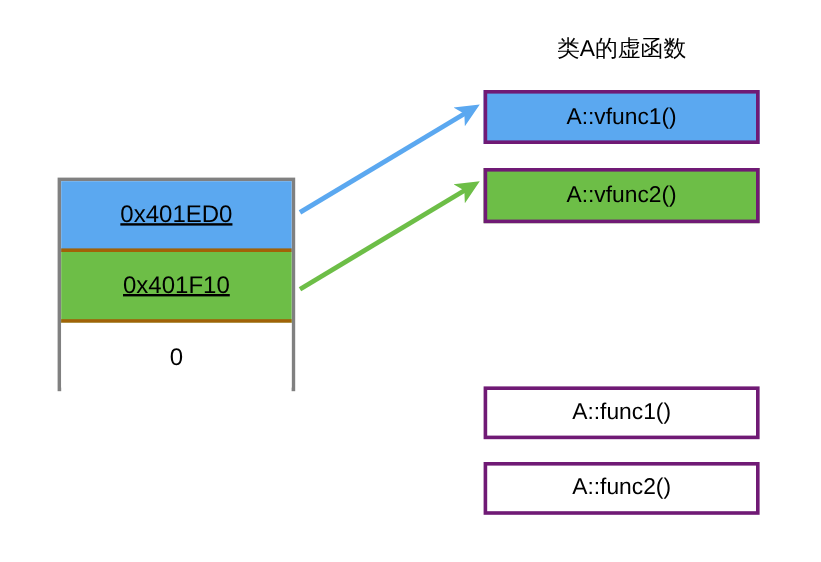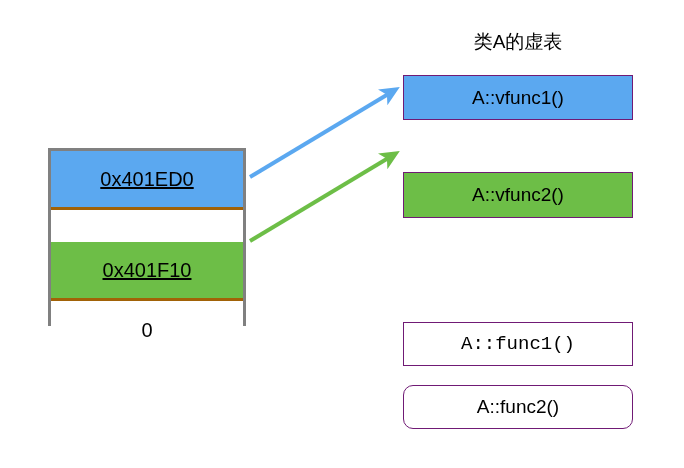--- a/index.html
+++ b/index.html
@@ -23,21 +23,21 @@
     font-size: 19px;
     line-height: 22px;
     color: #000000;
     text-align: center;
     white-space: nowrap;
     letter-spacing: 0px;
   }
   .cellbox {
     position: absolute;
     box-sizing: border-box;
-    border: 1px solid #701a75;
+    border: 3px solid #701a75;
     background: #ffffff;
     color: #000000;
     font-size: 19px;
     display: flex;
     align-items: center;
     justify-content: center;
     white-space: nowrap;
   }
   
   .vtable {
@@ -59,21 +59,21 @@
     justify-content: center;
     font-size: 20px;
     color: #000000;
     white-space: nowrap;
   }
   .vtable-cell.sep {
     border-bottom: 3px solid #a16207;
     text-decoration: underline;
   }
   .fill-blue { background: #5ba8f0; }
-  .fill-green { background: #6dbe47; margin-top: 32px; }
+  .fill-green { background: #6dbe47; }
   .fill-white { background: #ffffff; }
 
   svg.arrows {
     position: absolute;
     left: 0;
     top: 0;
     width: 684px;
     height: 468px;
     pointer-events: none;
   }
@@ -83,30 +83,30 @@
 
 <div id="canvas">
 
 
   <div class="vtable">
     <div class="vtable-cell sep fill-blue">0x401ED0</div>
     <div class="vtable-cell sep fill-green">0x401F10</div>
     <div class="vtable-cell fill-white">0</div>
   </div>
 
-  <div class="caption" style="left:438px; top:31px; width:160px;">类A的虚表</div>
+  <div class="caption" style="left:438px; top:31px; width:160px;">类A的虚函数</div>
 
   <div class="cellbox fill-blue" style="left:403px; top:75px; width:230px; height:45px;">A::vfunc1()</div>
 
   <div class="cellbox fill-green" style="left:403px; top:140px; width:230px; height:46px;">A::vfunc2()</div>
 
 
-  <div class="cellbox fill-white" style="left:403px; top:322px; width:230px; height:44px;font-family:Liberation Mono, monospace;">A::func1()</div>
+  <div class="cellbox fill-white" style="left:403px; top:322px; width:230px; height:44px;">A::func1()</div>
 
-  <div class="cellbox fill-white" style="left:403px; top:385px; width:230px; height:44px;border-radius:10px;">A::func2()</div>
+  <div class="cellbox fill-white" style="left:403px; top:385px; width:230px; height:44px;">A::func2()</div>
 
   <svg class="arrows" viewBox="0 0 684 468">
     <defs>
       <marker id="head-blue" markerWidth="5" markerHeight="5" refX="3.6" refY="2.5" orient="auto" markerUnits="strokeWidth">
         <path d="M0,0.2 L5,2.5 L0,4.8 L1.25,2.5 Z" fill="#5ba8f0"></path>
       </marker>
       <marker id="head-green" markerWidth="5" markerHeight="5" refX="3.6" refY="2.5" orient="auto" markerUnits="strokeWidth">
         <path d="M0,0.2 L5,2.5 L0,4.8 L1.25,2.5 Z" fill="#6dbe47"></path>
       </marker>
     </defs>

